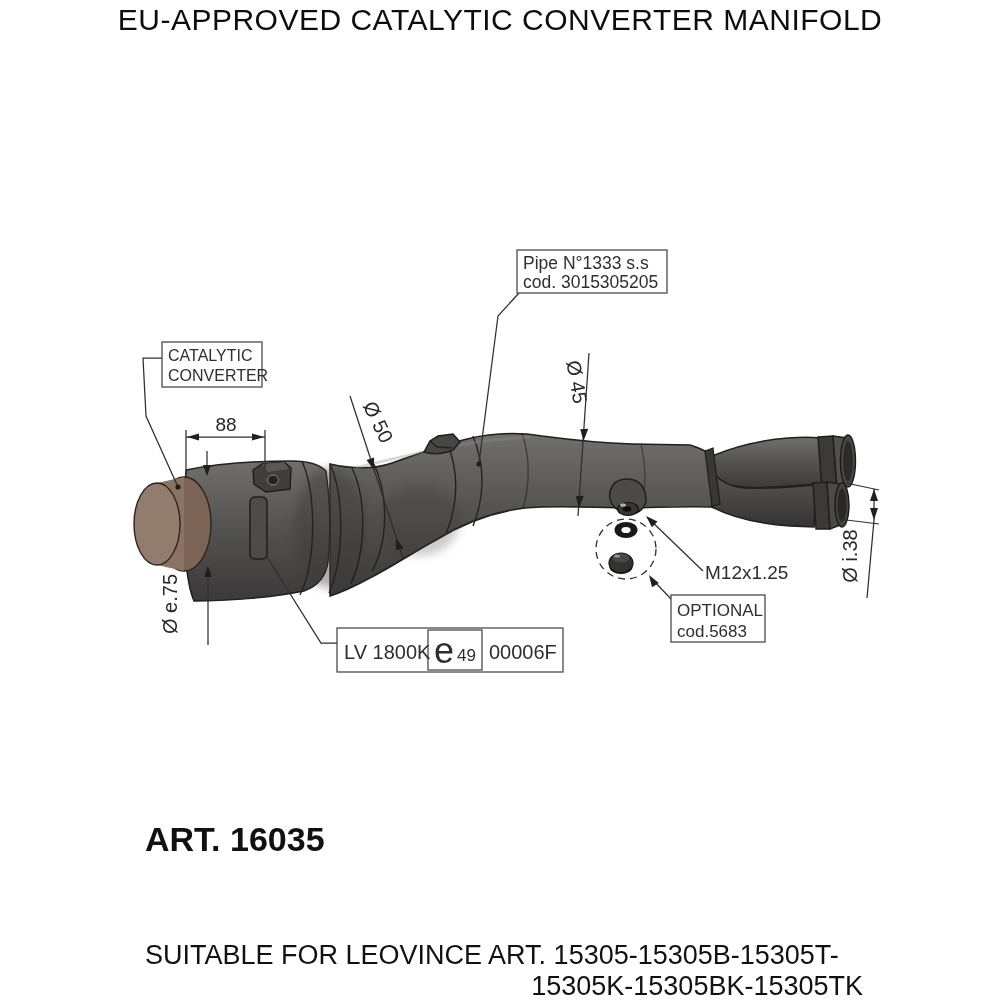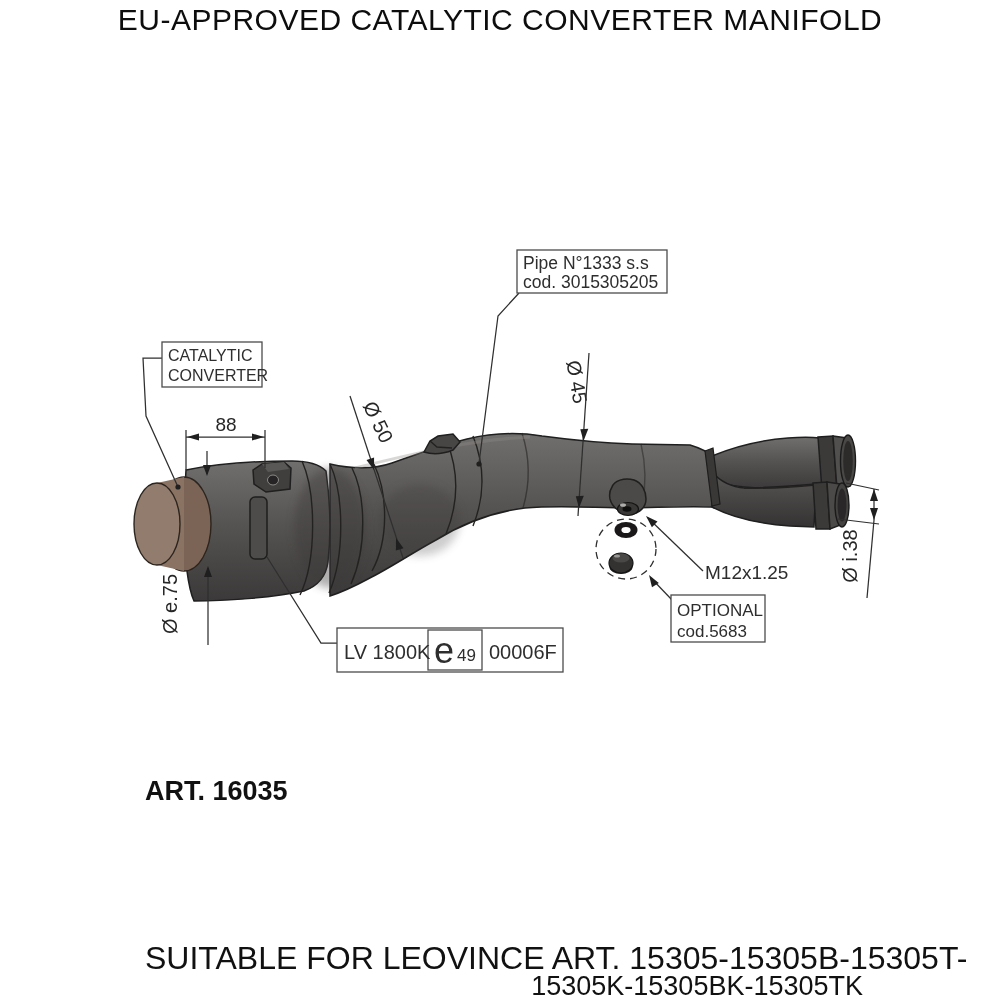--- a/index.html
+++ b/index.html
@@ -1,23 +1,23 @@
 <!DOCTYPE html>
 <html><head>
 <meta charset="utf-8">
 <style>
   html,body{margin:0;padding:0;background:#ffffff;}
   #stage{position:relative;width:1000px;height:1000px;background:#ffffff;overflow:hidden;
          font-family:"Liberation Sans",sans-serif;color:#111;}
   .title{position:absolute;top:3px;left:0;width:1000px;text-align:center;
          font-size:30px;font-weight:400;letter-spacing:.5px;color:#0d0d0d;white-space:nowrap;}
   .footer{position:absolute;left:145px;width:718px;}
-  .art{top:776px;font-size:27px;font-weight:700;}
+  .art{top:820px;font-size:34px;font-weight:700;}
   .model{top:882px;font-size:27px;font-weight:400;}
-  .suit1{top:940px;font-size:32px;font-weight:400;white-space:nowrap;}
+  .suit1{top:940px;font-size:27px;font-weight:400;white-space:nowrap;}
   .suit2{top:971px;font-size:27px;font-weight:400;text-align:right;}
   svg{position:absolute;top:0;left:0;}
   .lbl{fill:#2e2e2e;}
   .dim{fill:#272727;}
   .ldr{stroke:#2f2f2f;stroke-width:1.25;fill:none;}
   .box{fill:#ffffff;stroke:#4c4c4c;stroke-width:1.3;}
   .arr{fill:#1f1f1f;stroke:none;}
   .seam{stroke:#242221;stroke-width:1.4;fill:none;}
   .edge{stroke:#1f1f1f;stroke-width:1.5;}
 </style>

